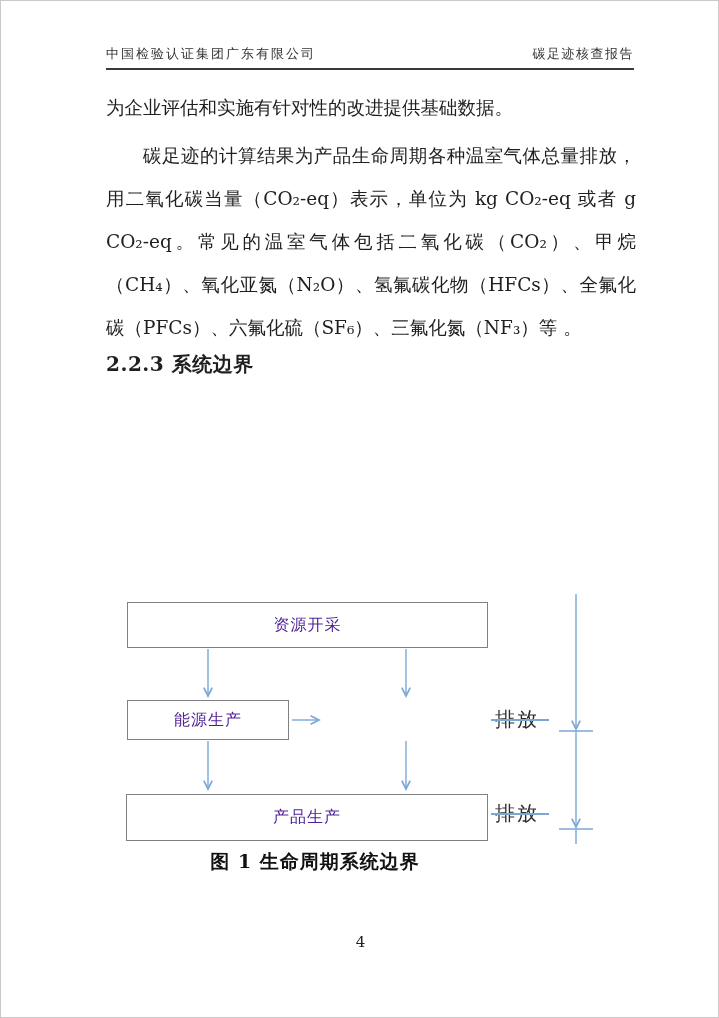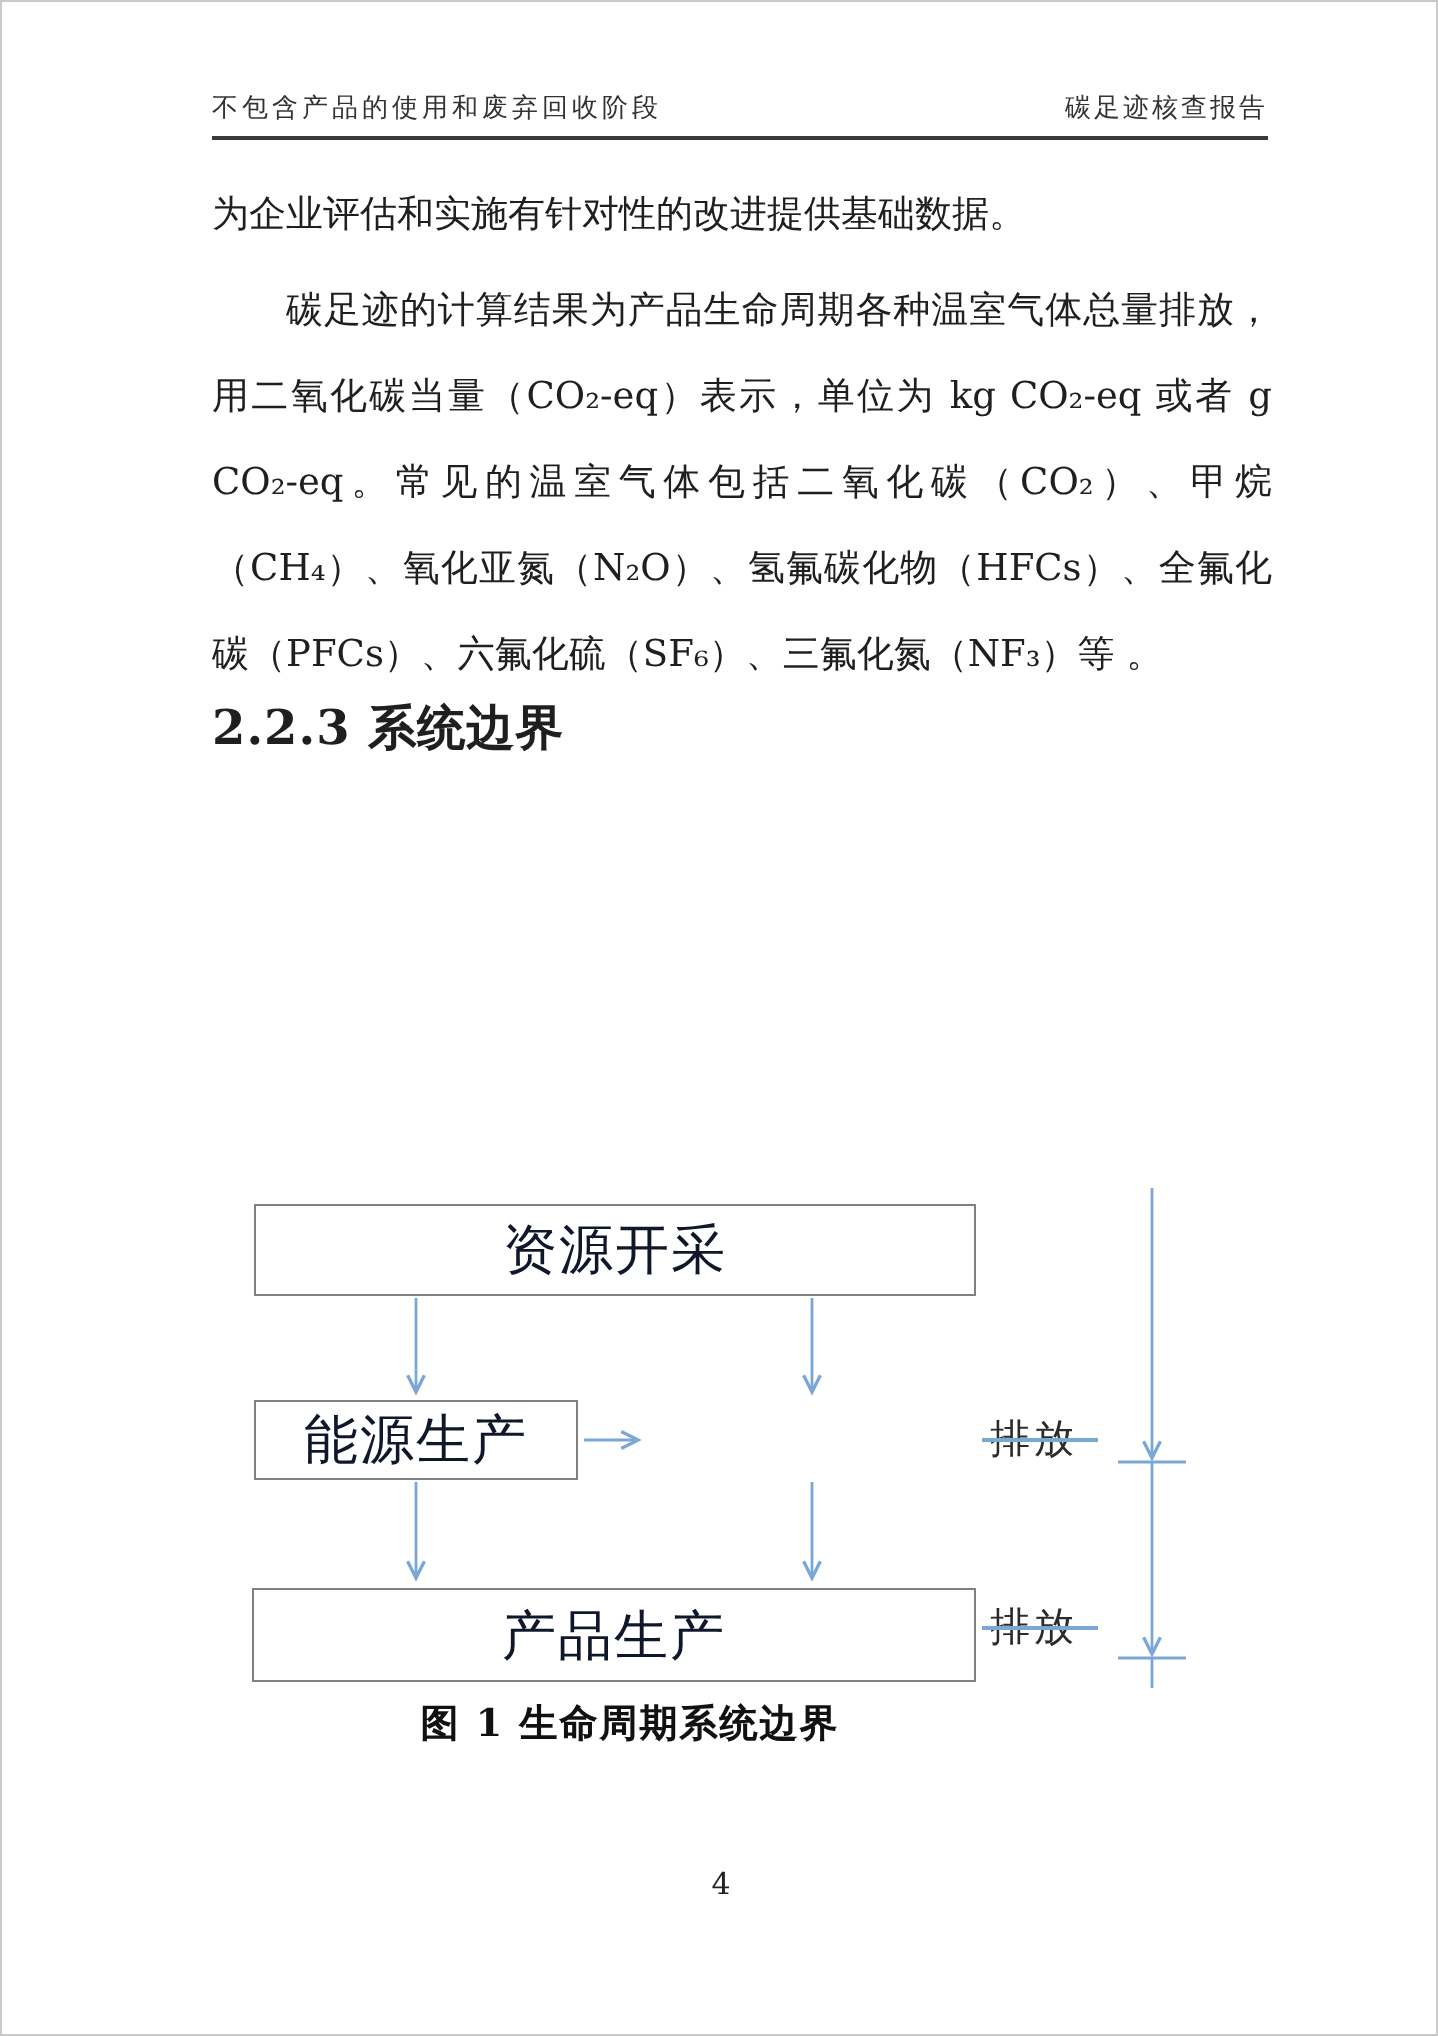--- a/index.html
+++ b/index.html
@@ -34,33 +34,33 @@
   .bodytext{
     position:absolute;top:85px;left:105px;width:530px;
     font-size:18.5px;line-height:43px;
     text-align:justify;
   }
   .bodytext p{margin:0;}
   .bodytext p.indent{text-indent:2em;}
   .bodytext p.p2{margin-top:5px;}
   .bodytext h3.heading{
     margin:0 0 2px 0;
-    font-size:24px;line-height:30px;font-weight:bold;
+    font-size:20px;line-height:30px;font-weight:bold;
     text-align:left;letter-spacing:0.5px;
   }
   
   .diagram{position:absolute;top:590px;left:0;width:719px;height:300px;}
   .diagram svg{position:absolute;top:0;left:0;}
   .dbox{
     position:absolute;
     border:1.5px solid var(--box-border);
     background:#fff;
     box-sizing:border-box;
     display:flex;align-items:center;justify-content:center;
-    font-size:27px;color:#0f172a;letter-spacing:1px;
+    font-size:16px;color:#4c1d95;letter-spacing:1px;
   }
   .dbox.resource{left:126px;top:11px;width:361px;height:46px;}
   .dbox.energy{left:126px;top:109px;width:162px;height:40px;}
   .dbox.material{left:323px;top:109px;width:164px;height:40px;}
   .dbox.product{left:125px;top:203px;width:362px;height:47px;text-align:right;}
   .emission{
     position:absolute;width:56px;
     font-size:20px;color:#2b2b2b;letter-spacing:2px;
     line-height:22px;
   }
@@ -79,21 +79,21 @@
     position:absolute;top:932px;left:0;width:719px;
     text-align:center;font-size:15px;color:#222;
   }
 </style>
 </head>
 <body>
 
 <div class="page">
 
   <div class="header">
-    <span class="h-left">不包含产品的使用和废弃回收阶段</span>
+    <span class="h-left">中国检验认证集团广东有限公司</span>
     <span class="h-right">碳足迹核查报告</span>
   </div>
 
   <div class="bodytext">
     <p class="p1">为企业评估和实施有针对性的改进提供基础数据。</p>
     <p class="p2 indent">碳足迹的计算结果为产品生命周期各种温室气体总量排放，用二氧化碳当量（CO₂-eq）表示，单位为 kg CO₂-eq 或者 g CO₂-eq。常见的温室气体包括二氧化碳（CO₂）、甲烷（CH₄）、氧化亚氮（N₂O）、氢氟碳化物（HFCs）、全氟化碳（PFCs）、六氟化硫（SF₆）、三氟化氮（NF₃）等 。</p>
     <h3 class="heading">2.2.3 系统边界</h3>
   </div>
 
   <div class="diagram">

